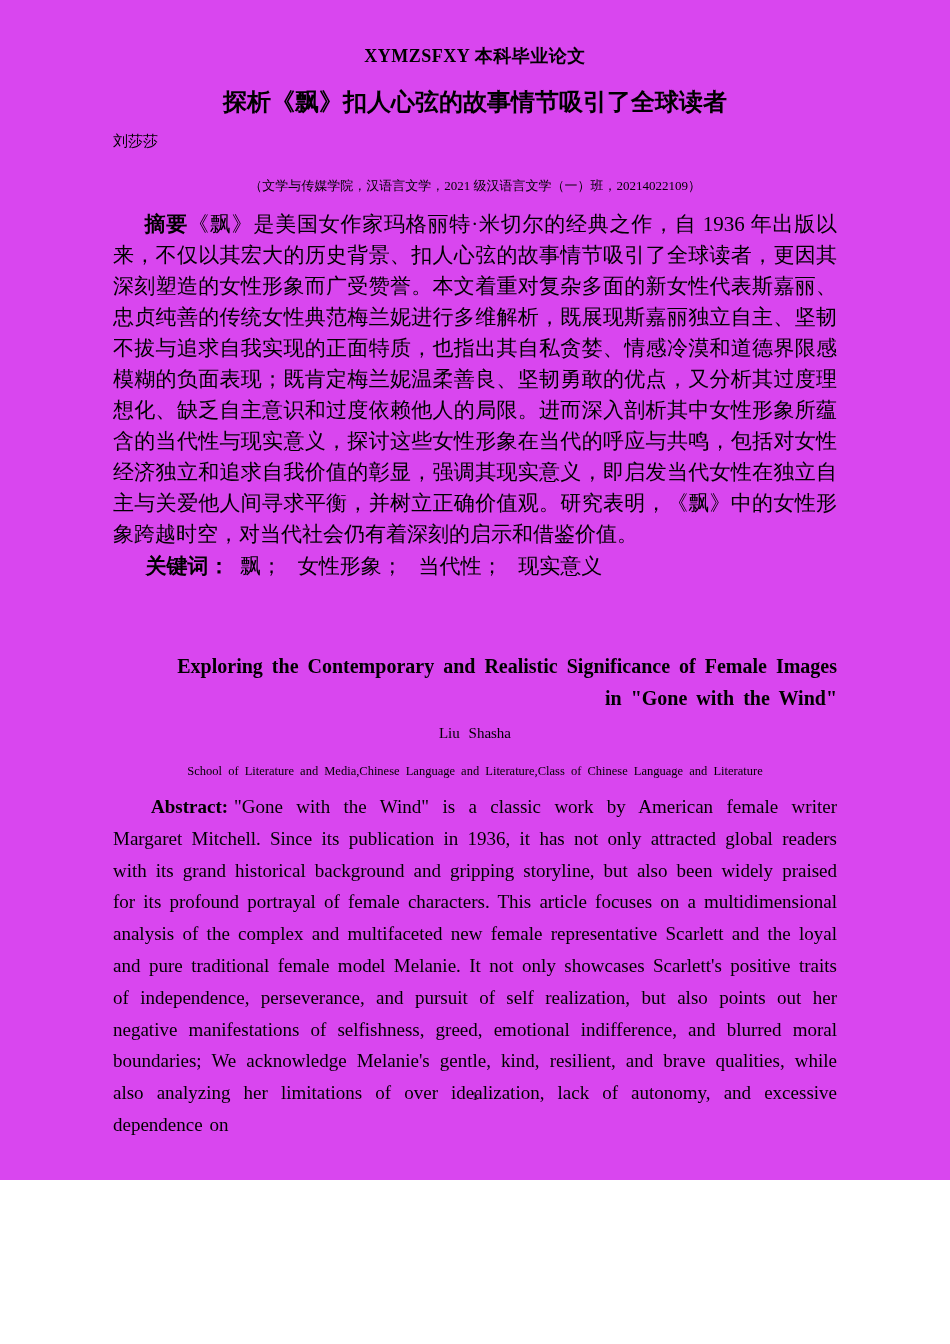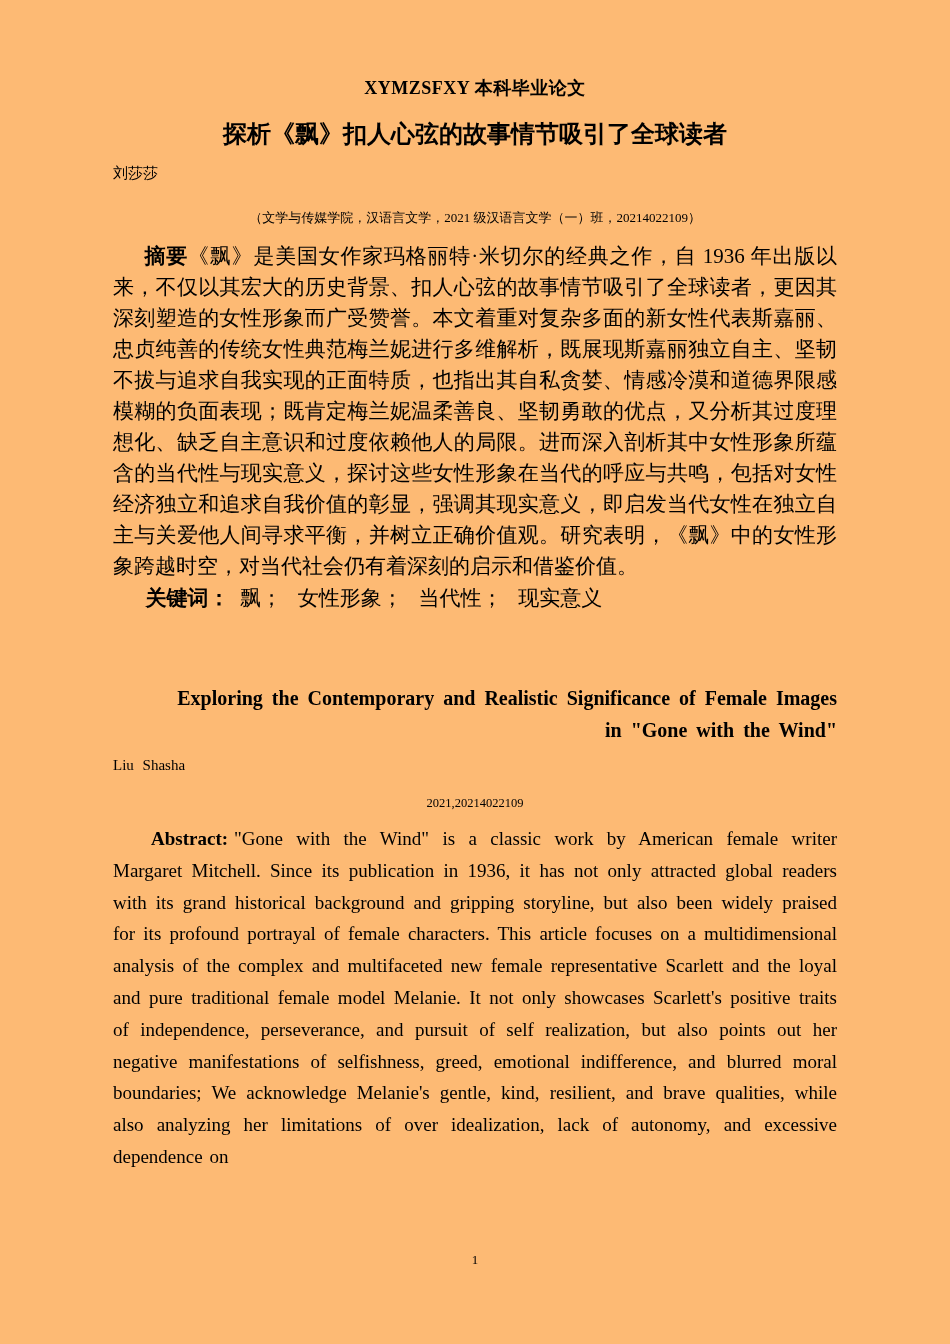--- a/index.html
+++ b/index.html
@@ -5,25 +5,25 @@
   html, body {
     margin: 0;
     padding: 0;
     background: #ffffff;
     color: #000000;
     font-family: "Liberation Serif", "DejaVu Serif", serif;
   }
   .page {
     position: relative;
     width: 950px;
-    height: 1344px;
+    height: 1180px;
     margin: 0 auto;
-    background: #fdba74;
+    background: #d946ef;
     box-sizing: border-box;
-    padding: 76px 113px 0 113px;
+    padding: 44px 113px 0 113px;
     overflow: hidden;
   }
   .doc-header {
     text-align: center;
     font-size: 18px;
     font-weight: bold;
     letter-spacing: 0.5px;
     white-space: pre-wrap;
   }
   .cn-title {
@@ -62,20 +62,21 @@
   .pre { white-space: pre-wrap; }
   .en-title {
     margin-top: 68px;
     text-align: right;
     font-size: 20px;
     font-weight: bold;
     line-height: 32px;
     word-spacing: 4px;
   }
   .en-author {
+    text-align: center;
     font-size: 15px;
     margin-top: 9px;
     line-height: 20px;
     word-spacing: 5px;
   }
   .en-affiliation {
     text-align: center;
     font-size: 12.5px;
     margin-top: 12px;
     line-height: 32px;
@@ -117,20 +118,20 @@
   <p class="cn-keywords"><span class="bold">关键词：</span><span class="pre">  飘；   女性形象；   当代性；   现实意义</span></p>
 
   <div class="en-title">
     <div>Exploring the Contemporary and Realistic Significance of Female Images</div>
     <div>in "Gone with the Wind"</div>
   </div>
 
   <div class="en-author">Liu Shasha</div>
 
   <div class="en-affiliation">
-    <div>2021,20214022109</div>
+    <div>School of Literature and Media,Chinese Language and Literature,Class of Chinese Language and Literature</div>
   </div>
 
   <p class="en-abstract"><span class="bold">Abstract:</span><span>"Gone with the Wind" is a classic work by American female writer Margaret Mitchell. Since its publication in 1936, it has not only attracted global readers with its grand historical background and gripping storyline, but also been widely praised for its profound portrayal of female characters. This article focuses on a multidimensional analysis of the complex and multifaceted new female representative Scarlett and the loyal and pure traditional female model Melanie. It not only showcases Scarlett's positive traits of independence, perseverance, and pursuit of self realization, but also points out her negative manifestations of selfishness, greed, emotional indifference, and blurred moral boundaries; We acknowledge Melanie's gentle, kind, resilient, and brave qualities, while also analyzing her limitations of over idealization, lack of autonomy, and excessive dependence on</span></p>
 
   <div class="page-number">1</div>
 
 </div>
 
 </body></html>

